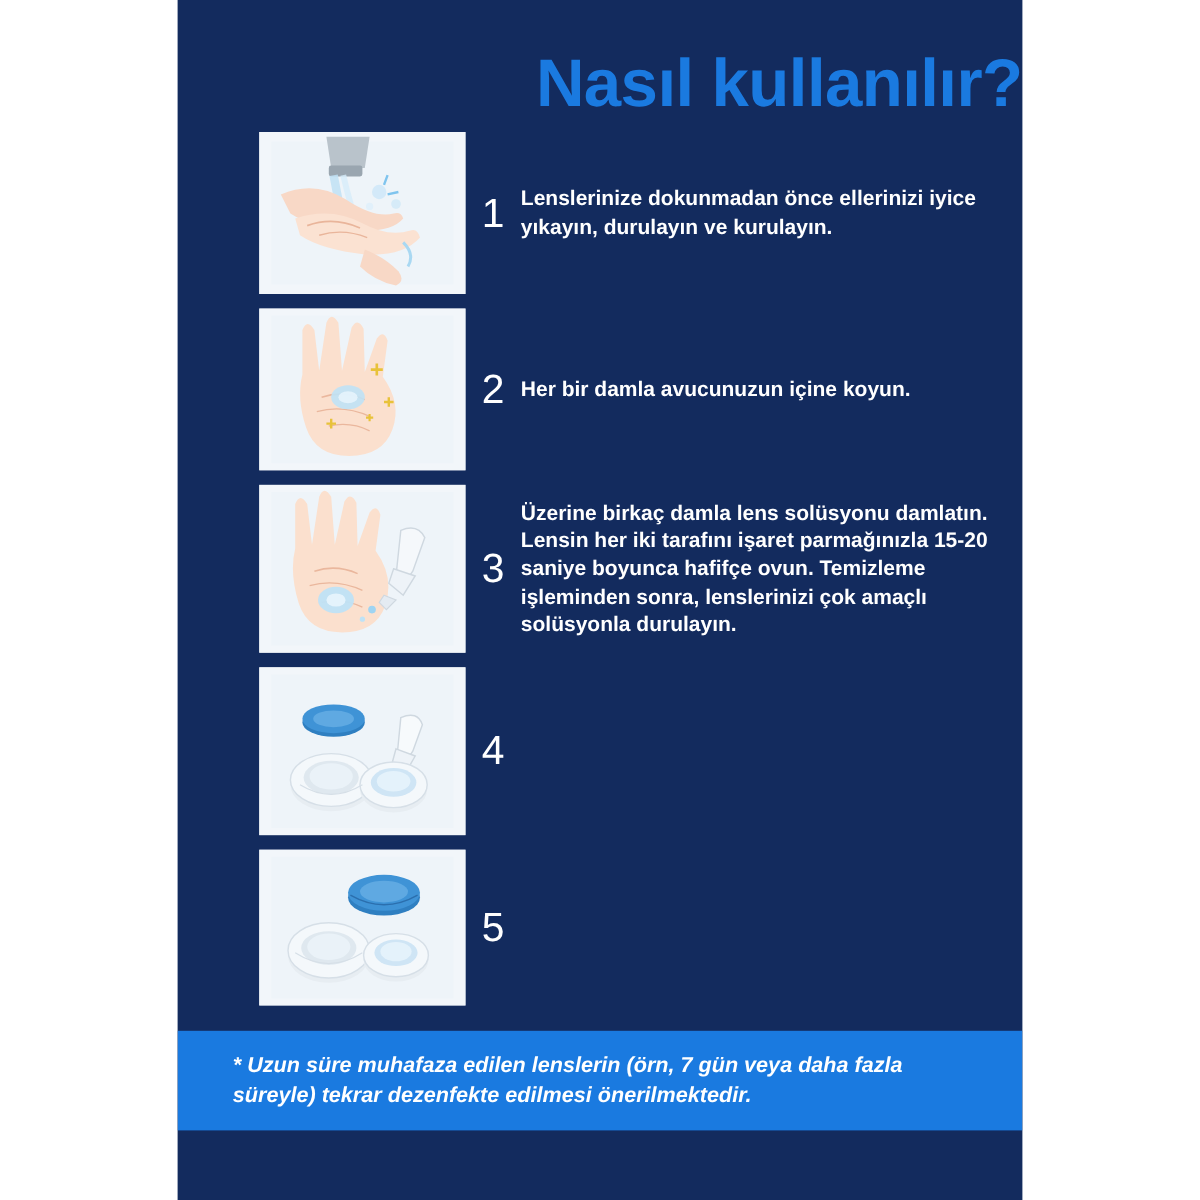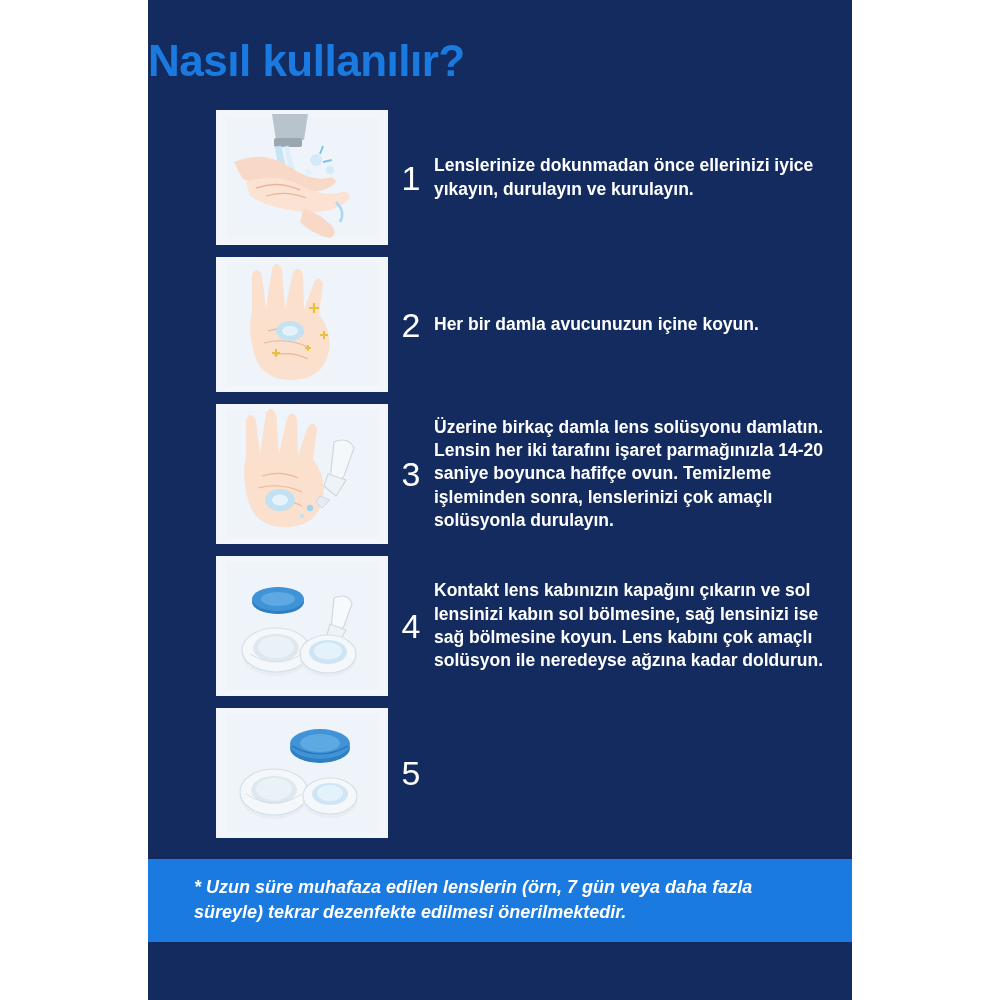--- a/index.html
+++ b/index.html
@@ -12,23 +12,23 @@
     position: absolute;
     left: 148px; top: 0;
     width: 704px; height: 1000px;
     background: #132b5e;
     overflow: hidden;
   }
   #title {
     position: absolute;
     left: 0; top: 36px;
     width: 100%;
-    text-align: left;
+    text-align: right;
     color: #1a7ae0;
-    font-size: 44px;
+    font-size: 56px;
     font-weight: bold;
     letter-spacing: -0.5px;
   }
   #steps {
     position: absolute;
     left: 0; top: 110px;
     width: 100%;
   }
   .step {
     position: relative;
@@ -148,21 +148,21 @@
           <g>
             <path d="M118 38 q14 -6 20 6 l-10 28 q-6 10 -14 4 z" fill="#f5f8fb" stroke="#cfd8e0" stroke-width="1.2"></path>
             <path d="M112 70 l18 6 -10 16 -12 -10 z" fill="#eef3f8" stroke="#cfd8e0" stroke-width="1.2"></path>
             <path d="M104 92 l10 4 -8 8 -6 -6 z" fill="#e4ebf2" stroke="#cfd8e0" stroke-width="1"></path>
           </g>
           <circle cx="94" cy="104" r="3.2" fill="#9fd4f2"></circle>
           <circle cx="86" cy="112" r="2.2" fill="#bfe2f6"></circle>
         </svg>
       </div>
       <div class="num">3</div>
-      <div class="txt">Üzerine birkaç damla lens solüsyonu damlatın. Lensin her iki tarafını işaret parmağınızla 14-20 saniye boyunca hafifçe ovun. Temizleme işleminden sonra, lenslerinizi çok amaçlı solüsyonla durulayın.</div>
+      <div class="txt">Üzerine birkaç damla lens solüsyonu damlatın. Lensin her iki tarafını işaret parmağınızla 15-20 saniye boyunca hafifçe ovun. Temizleme işleminden sonra, lenslerinizi çok amaçlı solüsyonla durulayın.</div>
     </div>
 
     <div class="step">
       <div class="thumb h-140">
         <svg viewBox="0 0 172 140" preserveAspectRatio="none">
           <rect x="0" y="0" width="172" height="140" fill="#f2f6fa"></rect>
           <rect x="10" y="6" width="152" height="128" fill="#eef4f9"></rect>
           <ellipse cx="62" cy="46" rx="26" ry="12" fill="#2f7fc1"></ellipse>
           <ellipse cx="62" cy="43" rx="26" ry="12" fill="#3f93d6"></ellipse>
           <ellipse cx="62" cy="43" rx="17" ry="7" fill="#5fa9e2"></ellipse>
@@ -176,21 +176,20 @@
           <ellipse cx="60" cy="92" rx="23" ry="14" fill="#dfe8ef"></ellipse>
           <ellipse cx="60" cy="91" rx="18" ry="11" fill="#eaf2f8"></ellipse>
           <ellipse cx="112" cy="102" rx="28" ry="19" fill="#e7edf2"></ellipse>
           <ellipse cx="112" cy="98" rx="28" ry="19" fill="#f4f8fb" stroke="#d6dfe7" stroke-width="1.2"></ellipse>
           <ellipse cx="112" cy="96" rx="19" ry="12" fill="#cfe5f5"></ellipse>
           <ellipse cx="112" cy="95" rx="14" ry="8.5" fill="#e4f2fb"></ellipse>
           <path d="M34 98 q26 16 52 0" stroke="#d6dfe7" stroke-width="1" fill="none"></path>
         </svg>
       </div>
       <div class="num">4</div>
-      <div class="txt">Kontakt lens kabınızın kapağını çıkarın ve sol lensinizi kabın sol bölmesine, sağ lensinizi ise sağ bölmesine koyun. Lens kabını çok amaçlı solüsyon ile neredeyse ağzına kadar doldurun.</div>
     </div>
 
     <div class="step">
       <div class="thumb h-130">
         <svg viewBox="0 0 172 130" preserveAspectRatio="none">
           <rect x="0" y="0" width="172" height="130" fill="#f2f6fa"></rect>
           <rect x="10" y="6" width="152" height="118" fill="#eef4f9"></rect>
           <ellipse cx="104" cy="40" rx="30" ry="15" fill="#2f7fc1"></ellipse>
           <ellipse cx="104" cy="36" rx="30" ry="15" fill="#3f93d6"></ellipse>
           <ellipse cx="104" cy="35" rx="20" ry="9" fill="#5fa9e2"></ellipse>

